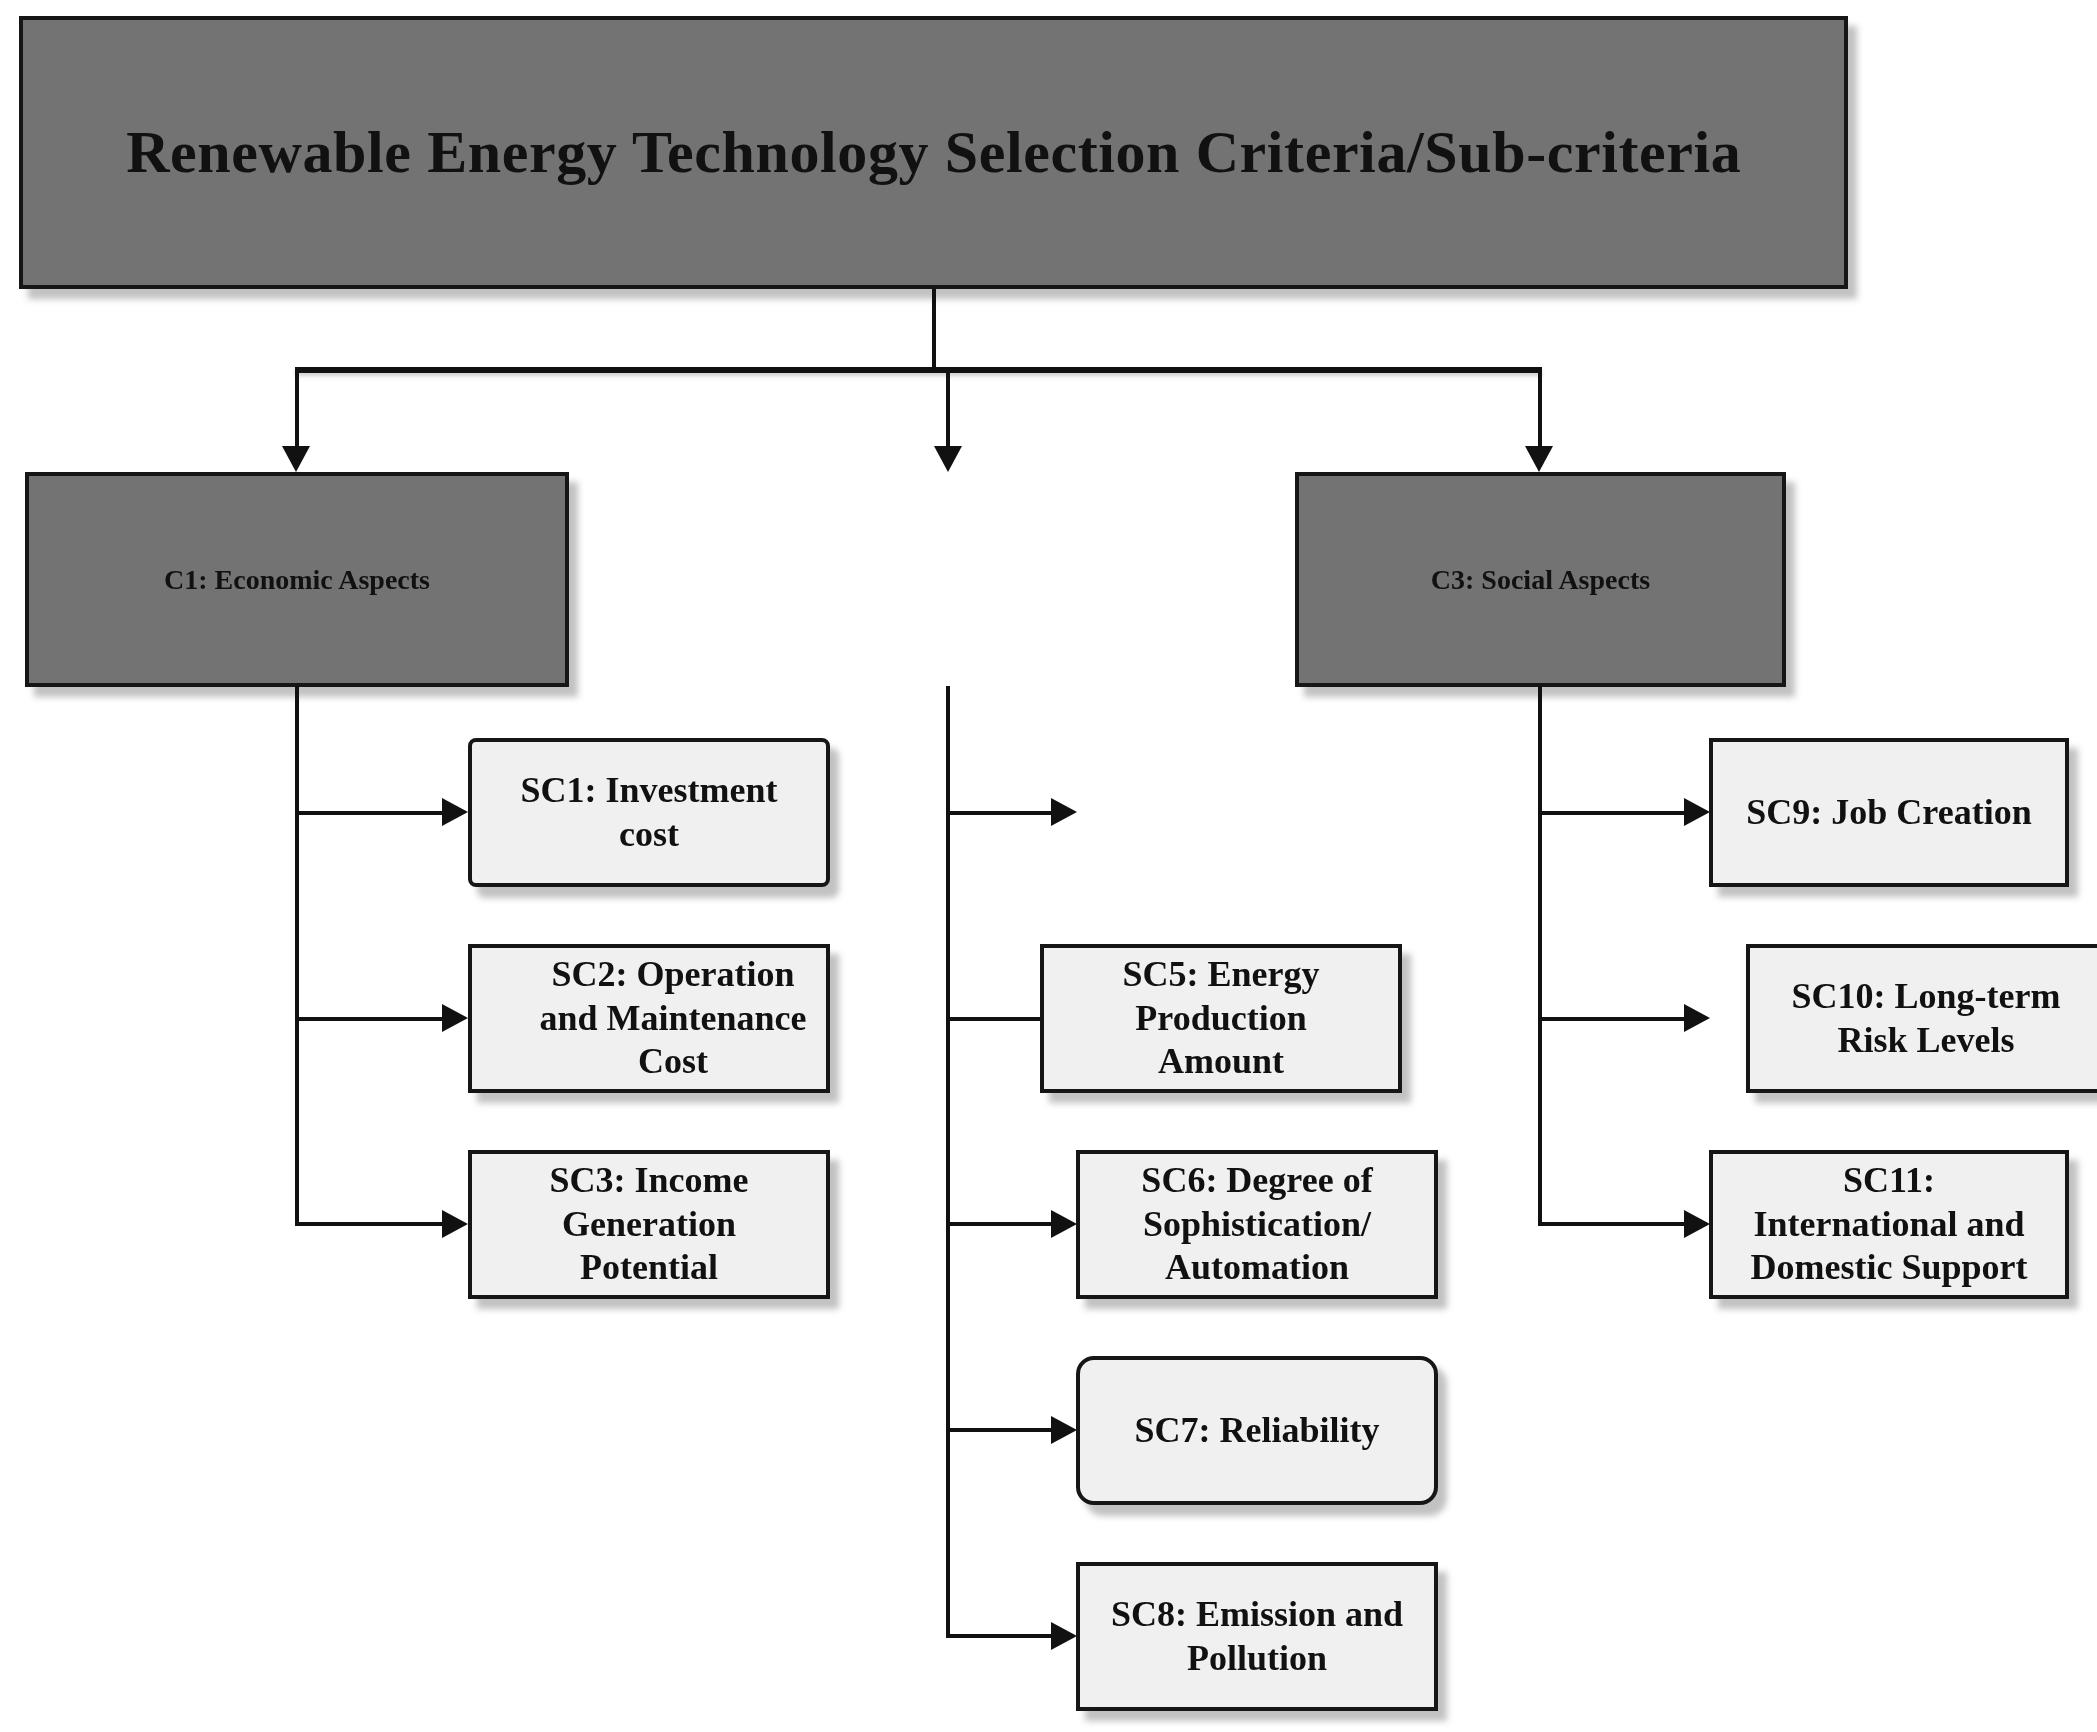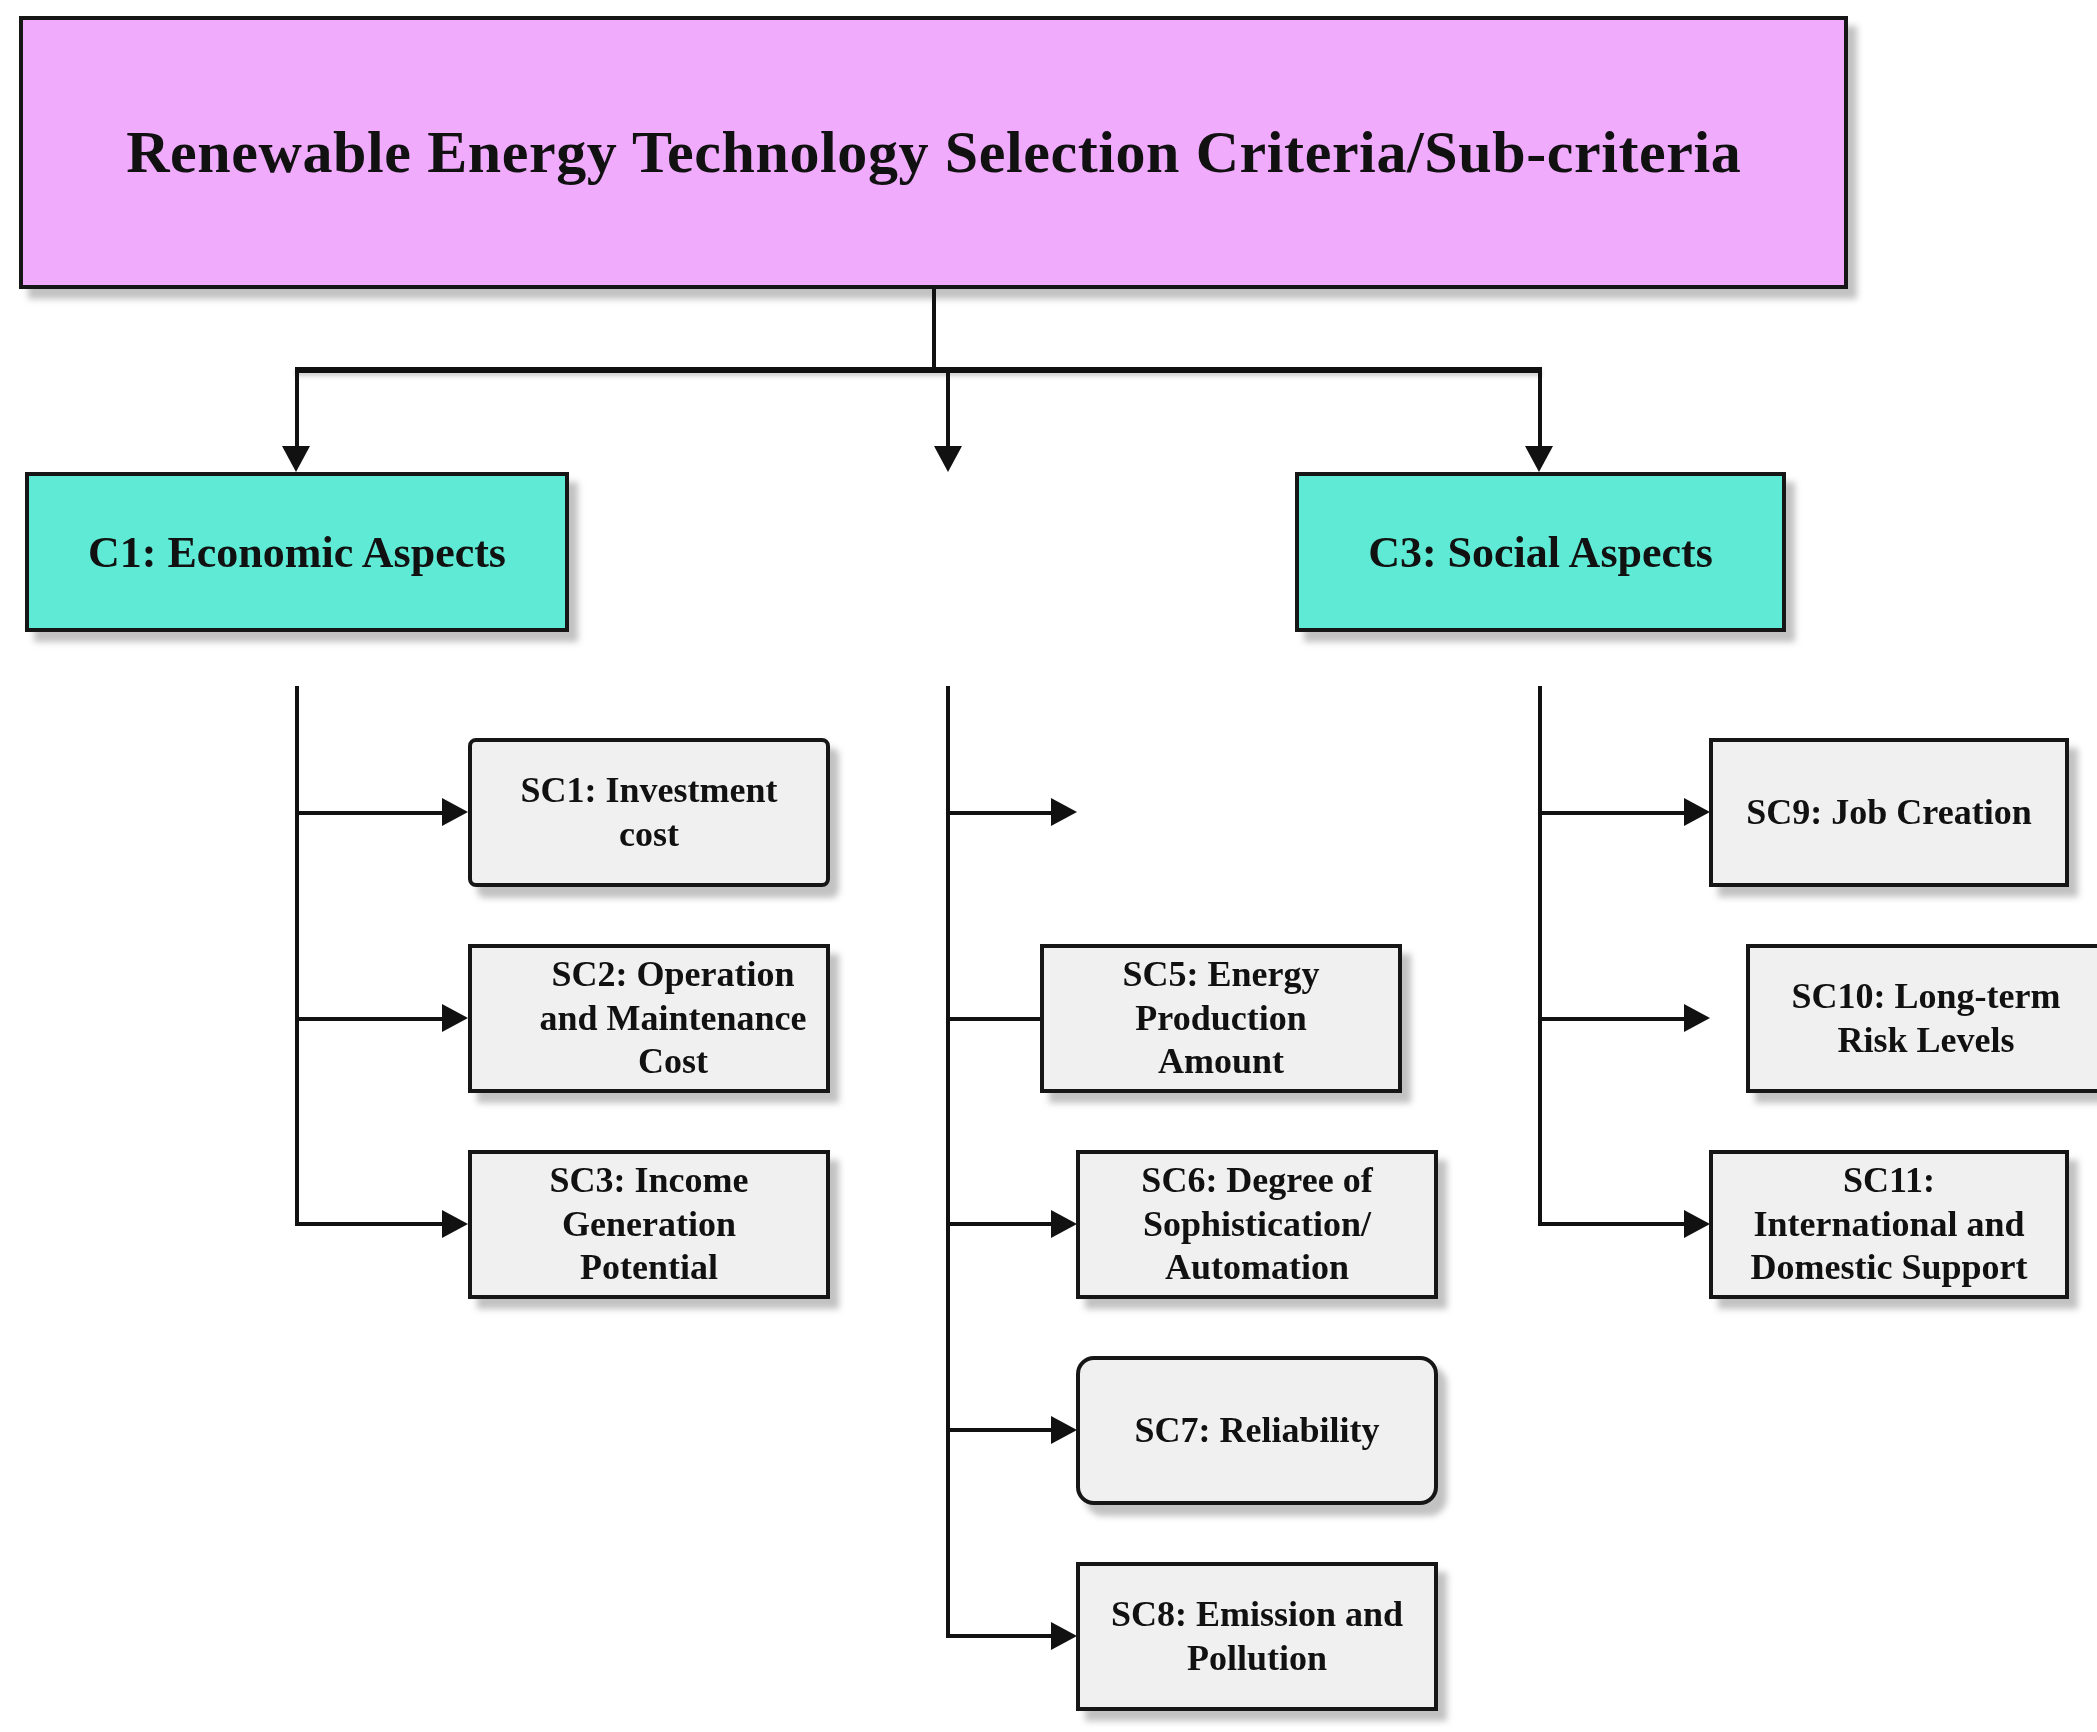--- a/index.html
+++ b/index.html
@@ -23,29 +23,29 @@
     display: flex;
     align-items: center;
     justify-content: center;
     text-align: center;
     font-weight: bold;
     box-shadow: 9px 10.3px 6.4px rgba(120,120,120,0.45);
   }
   .title-box {
     left: 19.3px; top: 16px;
     width: 1829px; height: 273px;
-    background: #f0abfc;
+    background: #737373;
     font-size: 60px;
     letter-spacing: 0.6px;
   }
   .crit {
-    background: #5eead4;
-    font-size: 44px;
+    background: #737373;
+    font-size: 28px;
     top: 472px;
-    height: 160px;
+    height: 215px;
   }
   .sub {
     background: #f0f0f0;
     font-size: 36px;
     line-height: 1.22;
     white-space: pre-line;
     width: 362px;
     height: 149px;
   }
   .line {

